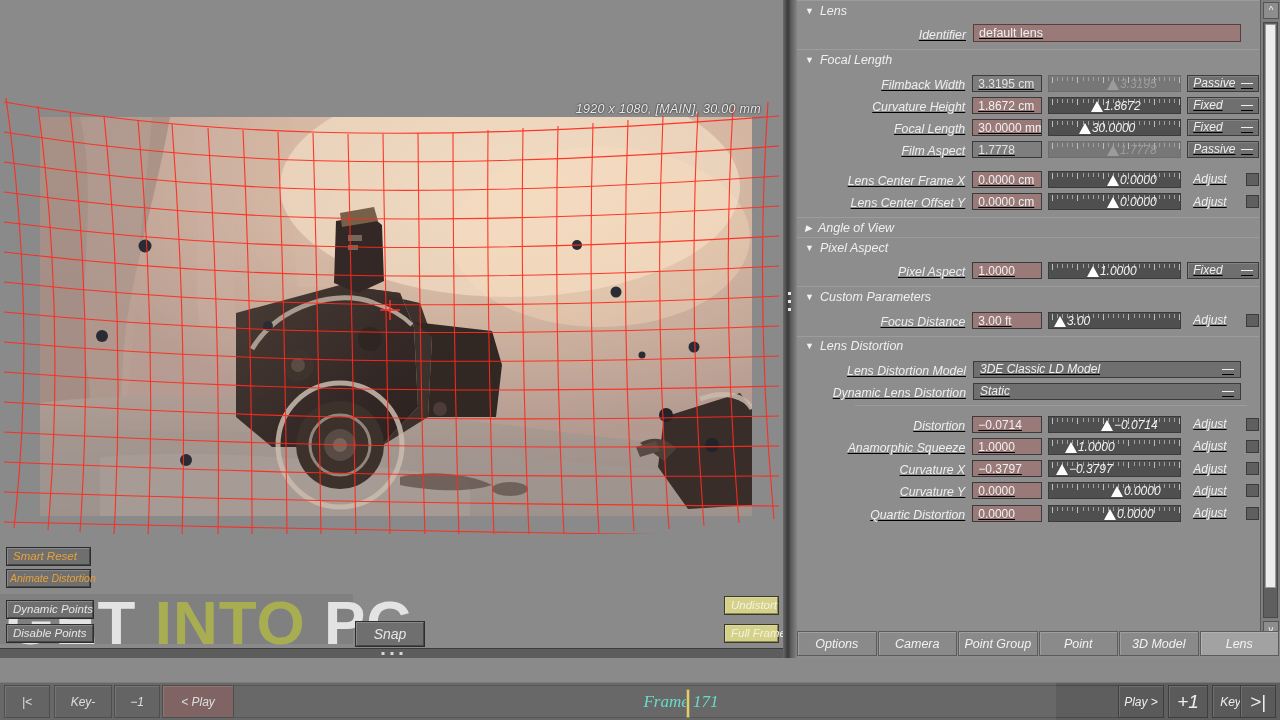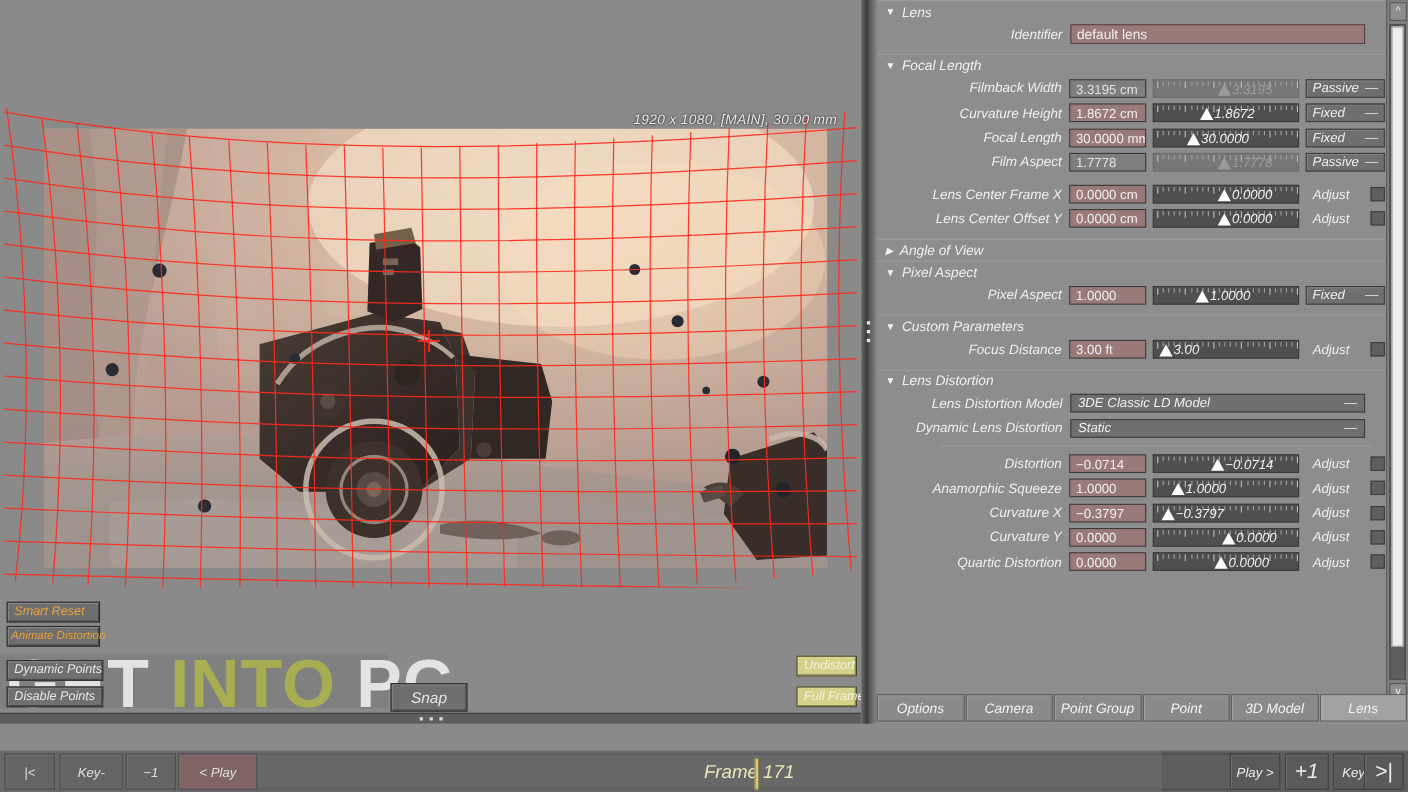--- a/index.html
+++ b/index.html
@@ -121,21 +121,21 @@
   #panel-inner { position:absolute; left:0; top:0; width:462px; height:658px; }
 
   .sec-head {
     position:relative; height:20px; display:flex; align-items:center;
     color:#efefef; font-style:italic; font-size:12.5px;
     padding-left:8px;
     border-top:1px solid #9c9c9c;
   }
   .sec-head .tri { margin-right:6px; font-size:9px; color:#f2f2f2; }
 
-  .row { position:relative; height:22.3px; display:flex; align-items:center; }
+  .row { position:relative; height:22.3px; display:flex; align-items:flex-end;text-decoration:underline; }
   .row .lbl {
     width:176px; text-align:right; padding-right:7px;
     color:#efefef; font-style:italic; font-size:12.3px;
     white-space:nowrap;
   }
   .field {
     height:17px; line-height:16px;
     border:1px solid #3b3b3b;
     color:#f0f0f0; font-size:12px; padding:0 5px;
     white-space:nowrap; overflow:hidden;
@@ -274,21 +274,21 @@
   }
   .tbtn.big { font-size:19px; }
   .tbtn.rec { background:#7a5a58; }
 
   #frame-slot {
     position:absolute; left:228px; top:2px; right:146px; height:33px;
     background:#5e5e5e; border:1px solid #4a4a4a;
     display:flex; align-items:center; justify-content:center;
   }
   #frame-label {
-    color:#fef9c3; font-family:Liberation Sans, sans-serif;
+    color:#5eead4; font-family:Liberation Serif, serif;
     font-style:italic; font-size:17px;
   }
   #frame-cursor {
     position:absolute; left:50.6%; top:3px; width:4px; height:29px;
     background:#e9d98a; border:1px solid #8d8233;
   }
   #frame-nub {
     position:absolute; right:6px; top:3px; width:6px; height:14px;
     background:#bdbdbd; border:1px solid #777;
   }

